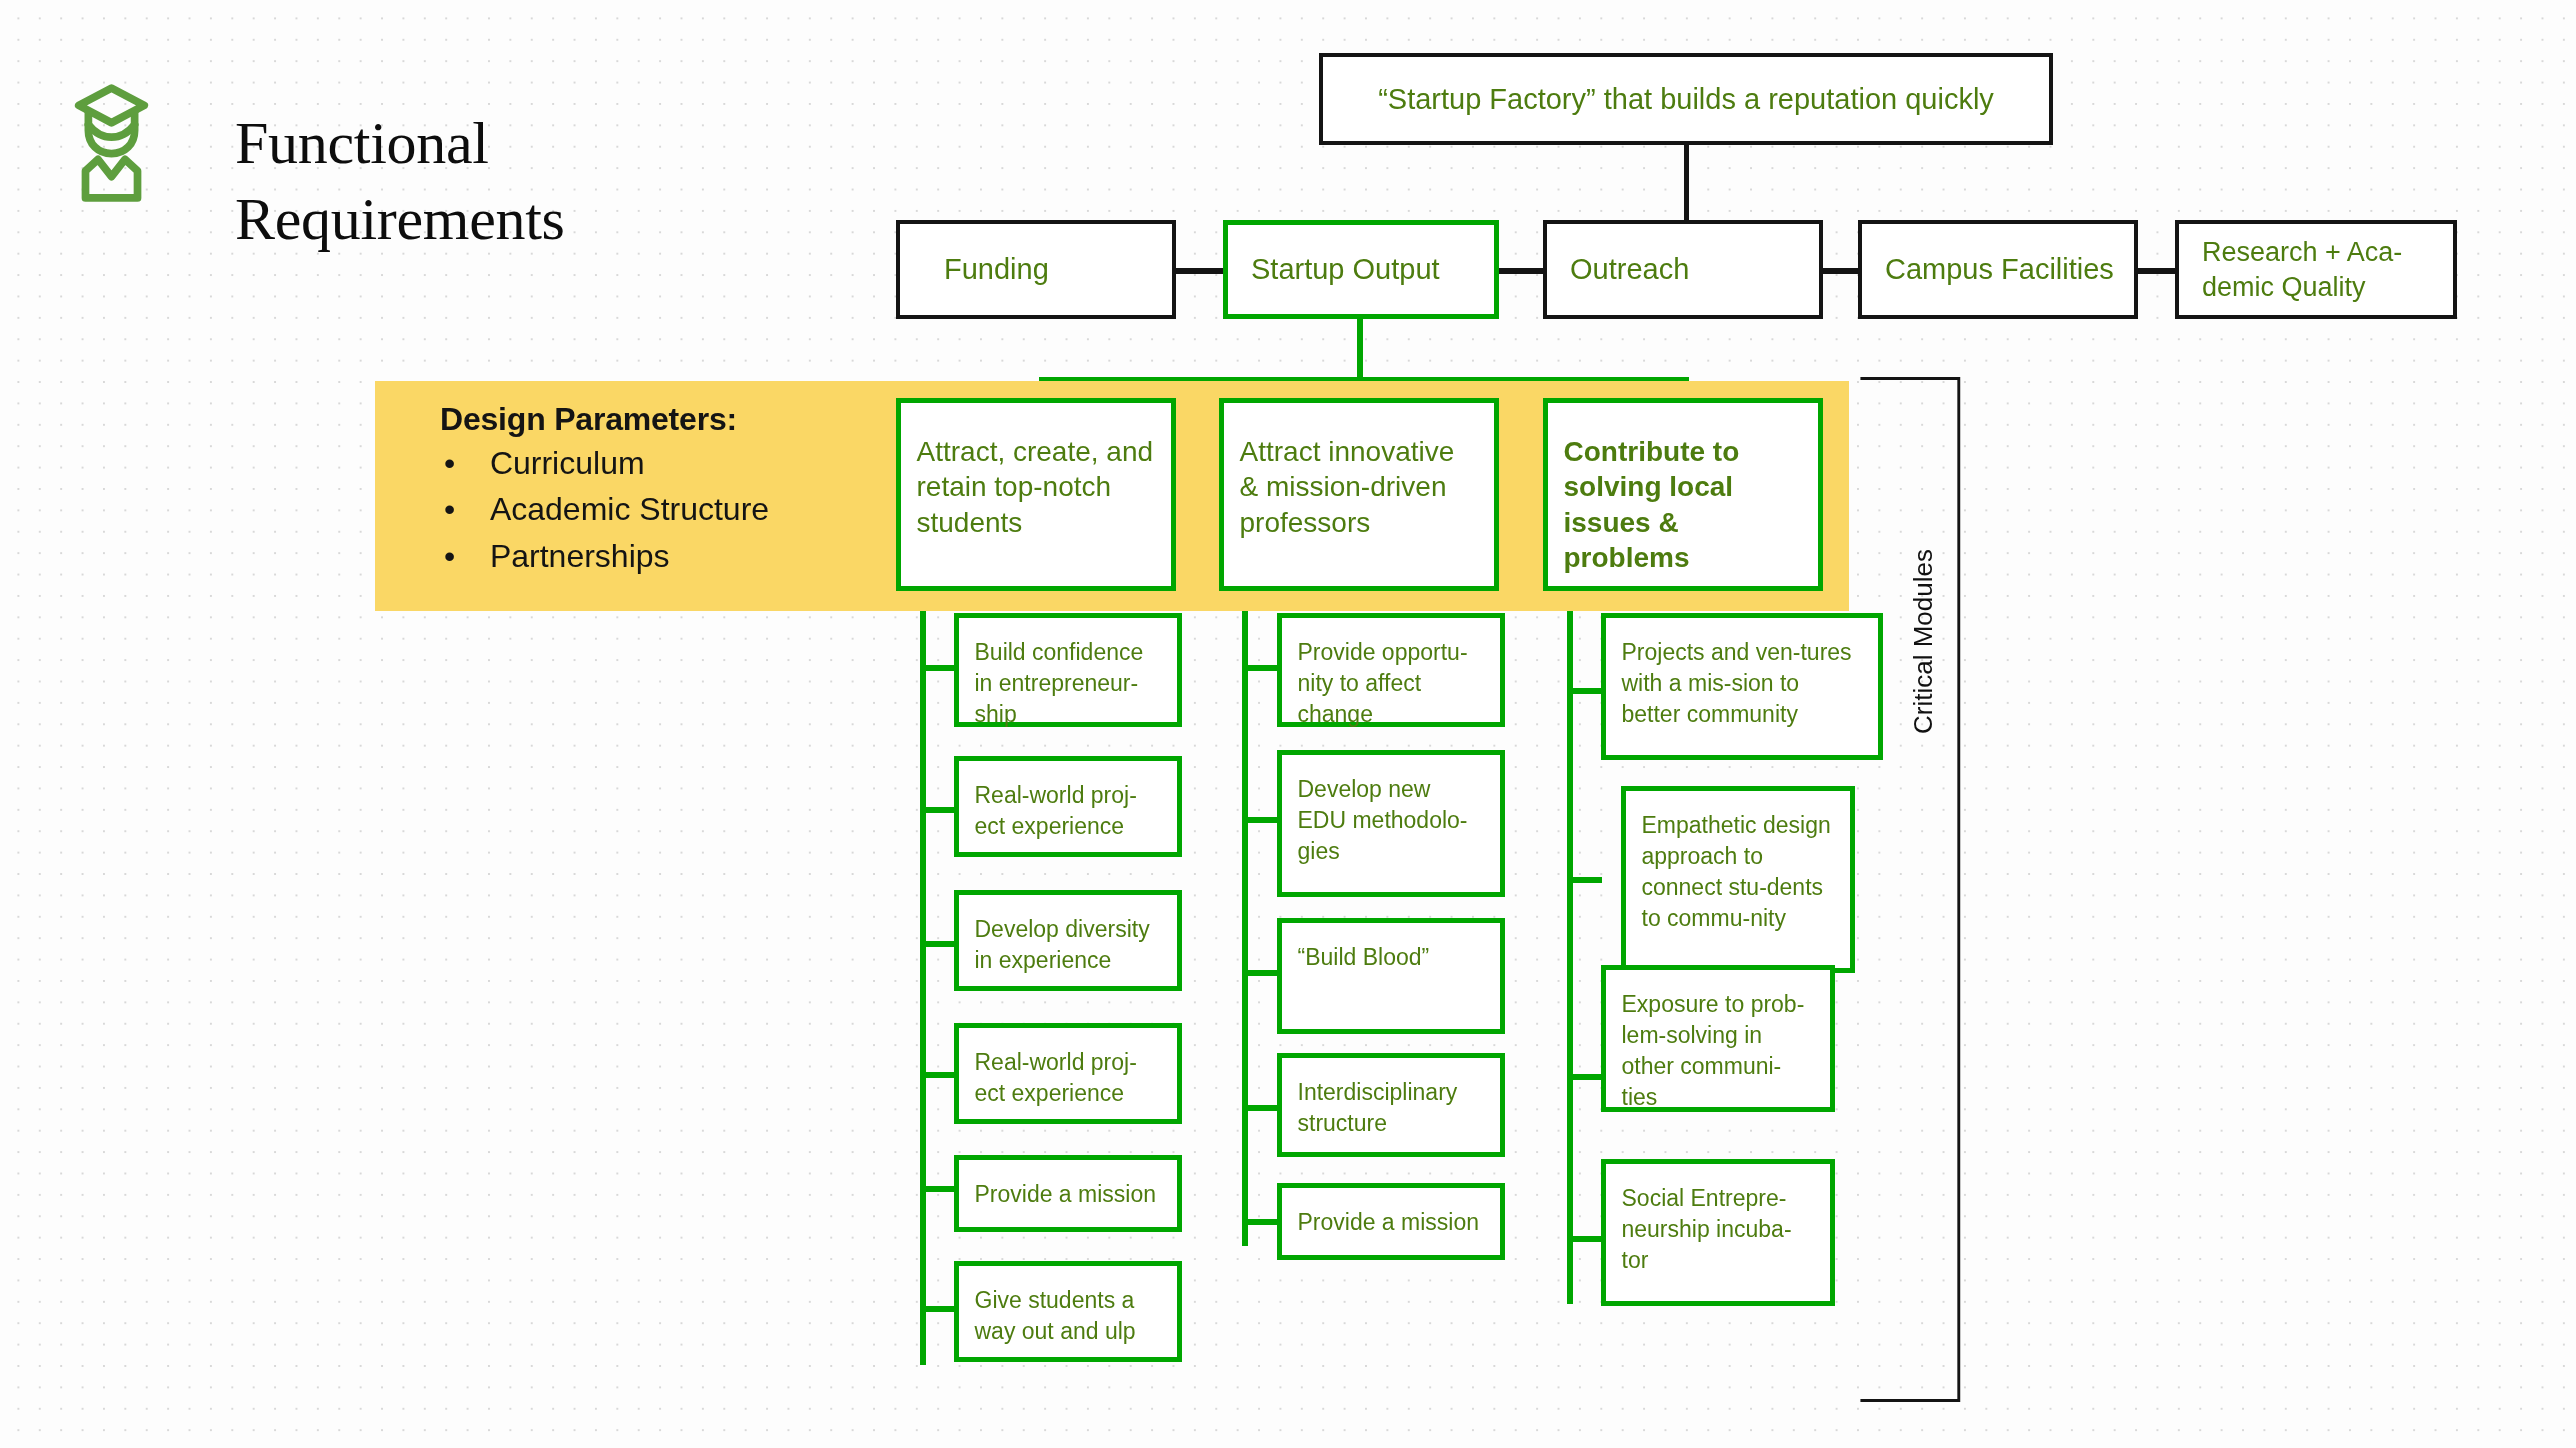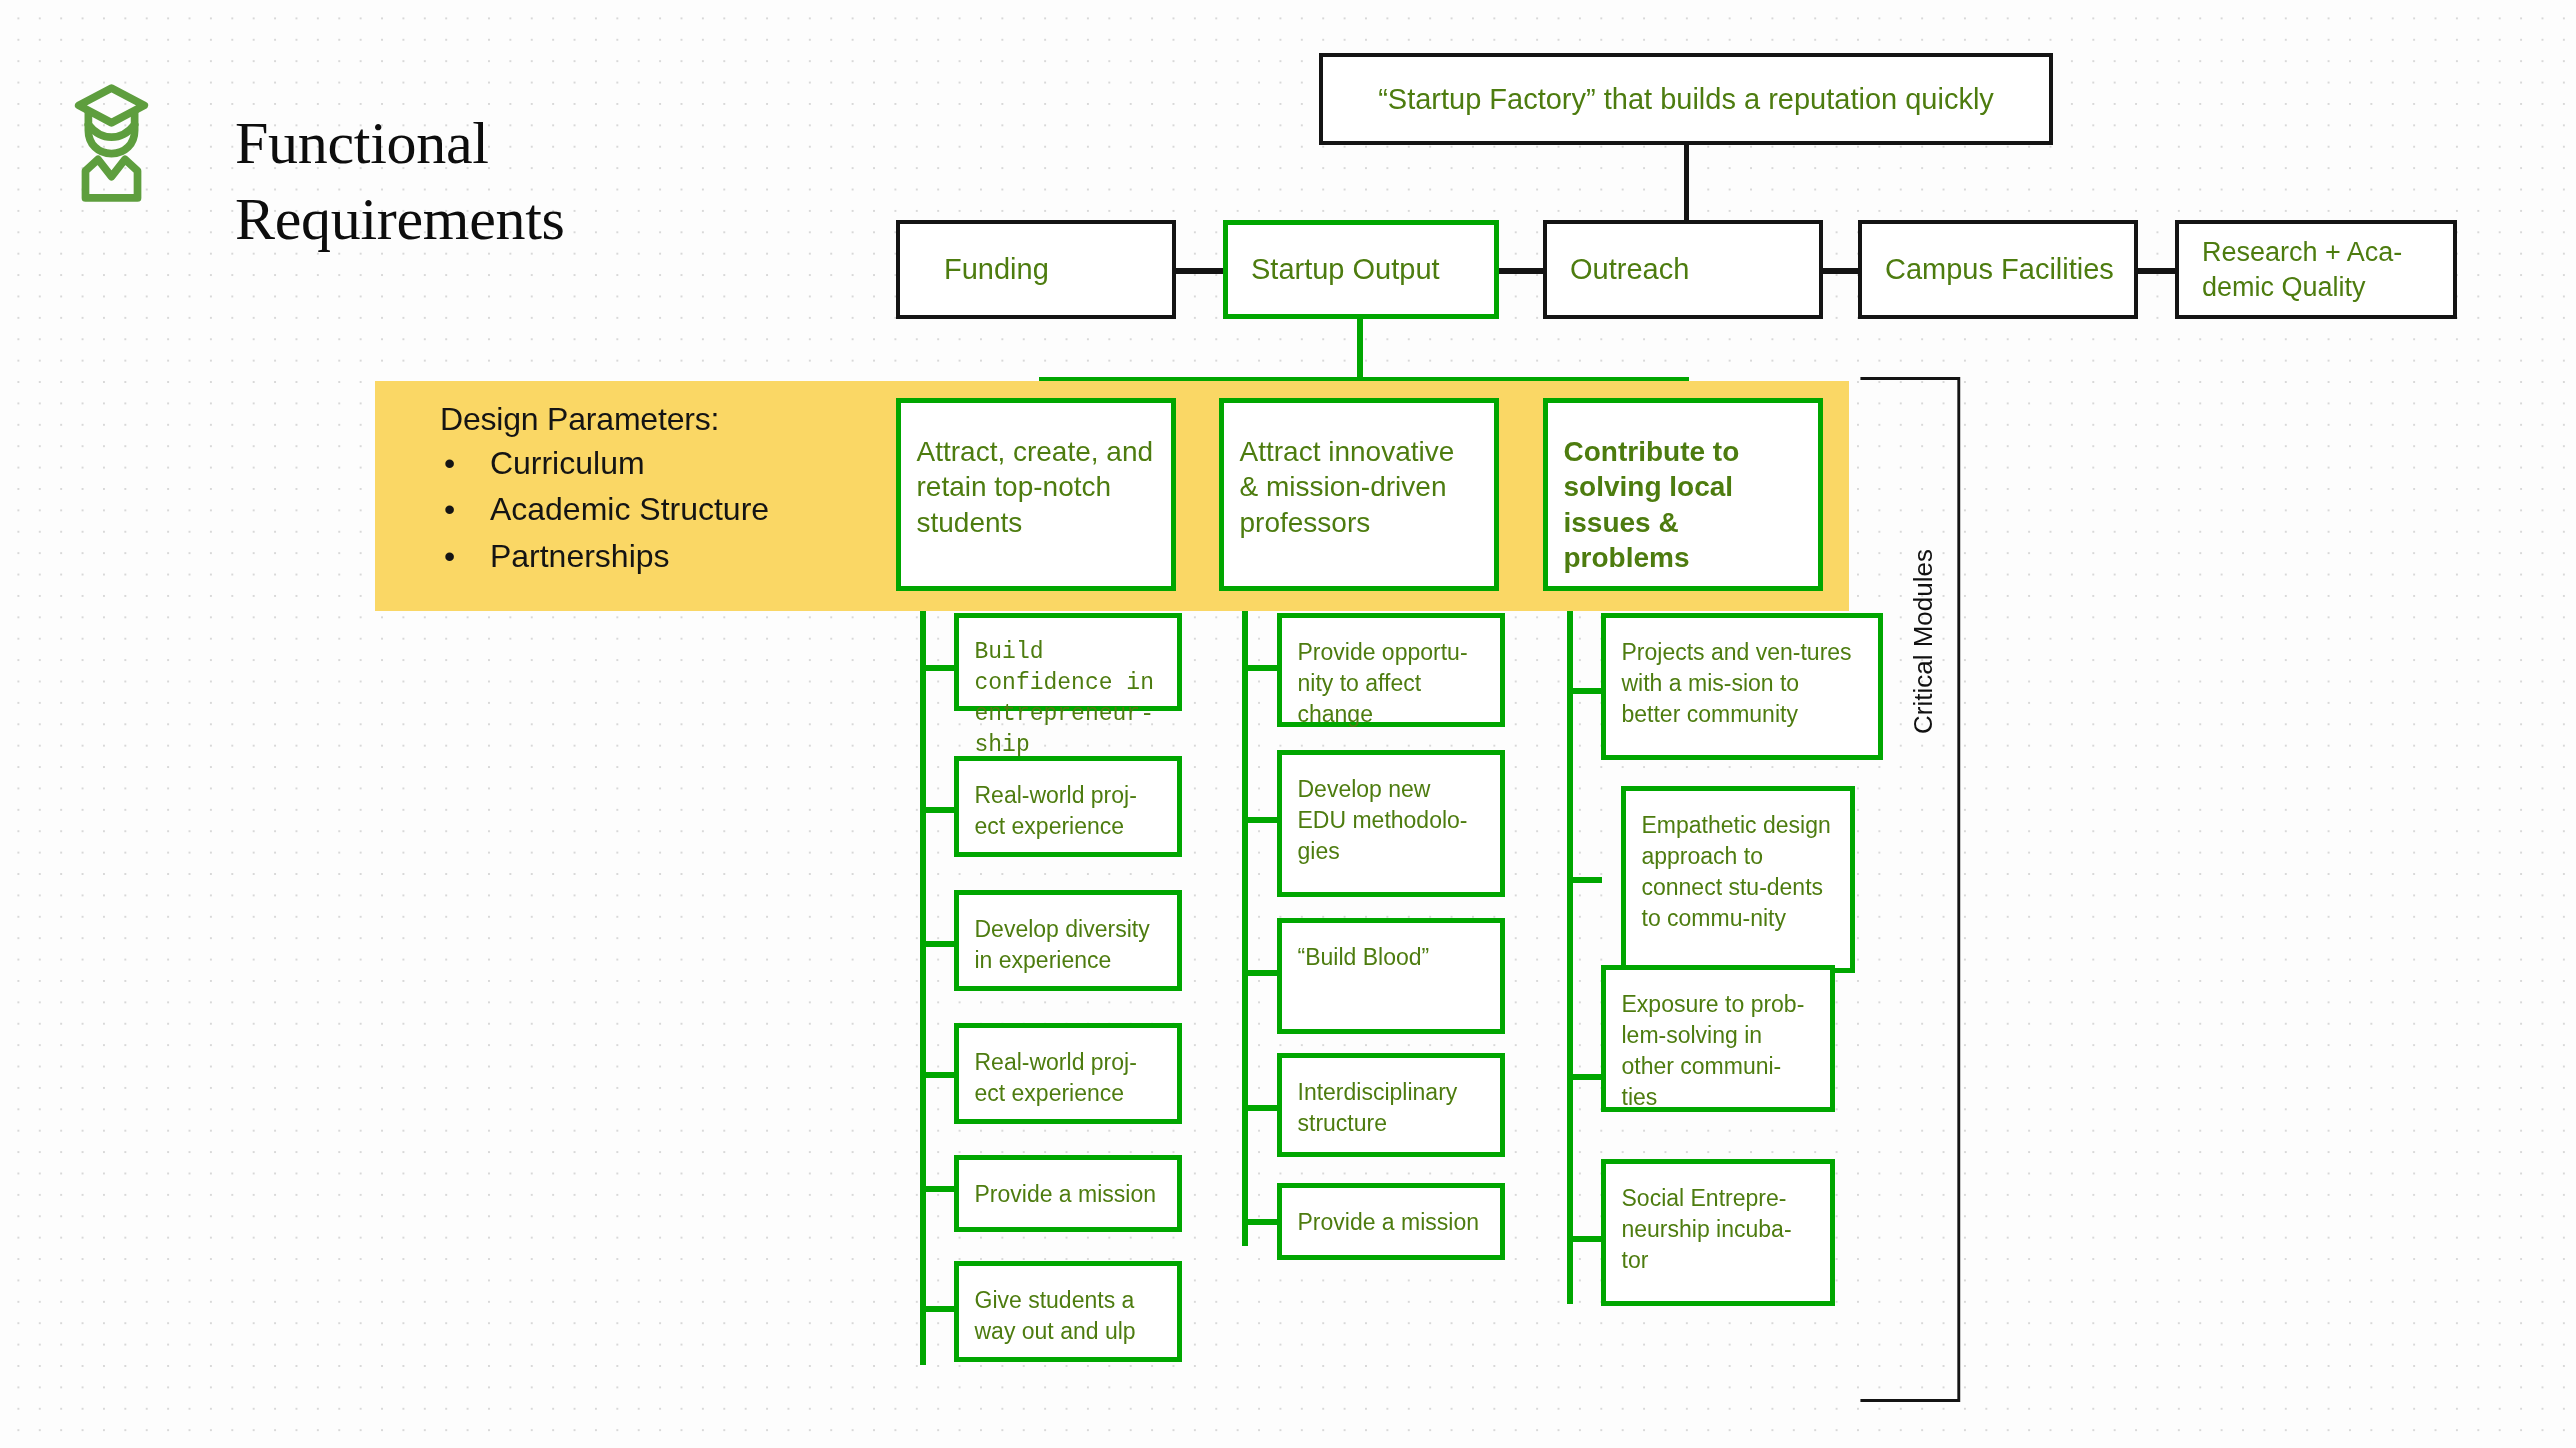--- a/index.html
+++ b/index.html
@@ -66,21 +66,21 @@
   #yellow-band{
     position:absolute;left:375px;top:381px;width:1474px;height:230px;
     background:#fad765;
   }
 
   
   #dp{
     position:absolute;left:440px;top:401px;width:454px;
     color:#141414;
   }
-  #dp-title{font-size:32px;font-weight:normal;letter-spacing:-0.2px;margin-bottom:0;}
+  #dp-title{font-size:32px;font-weight:bold;letter-spacing:-0.2px;margin-bottom:0;}
   #dp ul{list-style:none;margin:0;padding:0;}
   #dp li{
     font-size:32px;line-height:1.3;
     display:flex;align-items:flex-start;
     margin-top:4.8px;
   }
   #dp li .bullet{width:46px;flex:none;text-align:left;padding-left:3.9px;}
 
   
   .lvl2{
@@ -213,21 +213,21 @@
   <div id="lvl2-0" class="box green lvl2">
     <span class="txt">Attract, create, and retain top-notch students</span>
   </div>
   <div id="lvl2-1" class="box green lvl2">
     <span class="txt">Attract  innovative &amp; mission-driven professors</span>
   </div>
   <div id="lvl2-2" class="box green lvl2">
     <span class="txt">Contribute to solving local issues &amp; problems</span>
   </div>
 
-  <div class="box green leaf" style="left:954px;top:613px;width:228px;height:98px;font-family:Liberation Mono, monospace;">
+  <div class="box green leaf" style="left:954px;top:613px;width:228px;height:114px;">
     <span class="txt">Build confidence in entrepreneur-ship</span>
   </div>
   <div class="box green leaf" style="left:954px;top:756px;width:228px;height:101px;">
     <span class="txt">Real-world proj-ect experience</span>
   </div>
   <div class="box green leaf" style="left:954px;top:890px;width:228px;height:101px;">
     <span class="txt">Develop diversity in experience</span>
   </div>
   <div class="box green leaf" style="left:954px;top:1023px;width:228px;height:101px;">
     <span class="txt">Real-world proj-ect experience</span>

